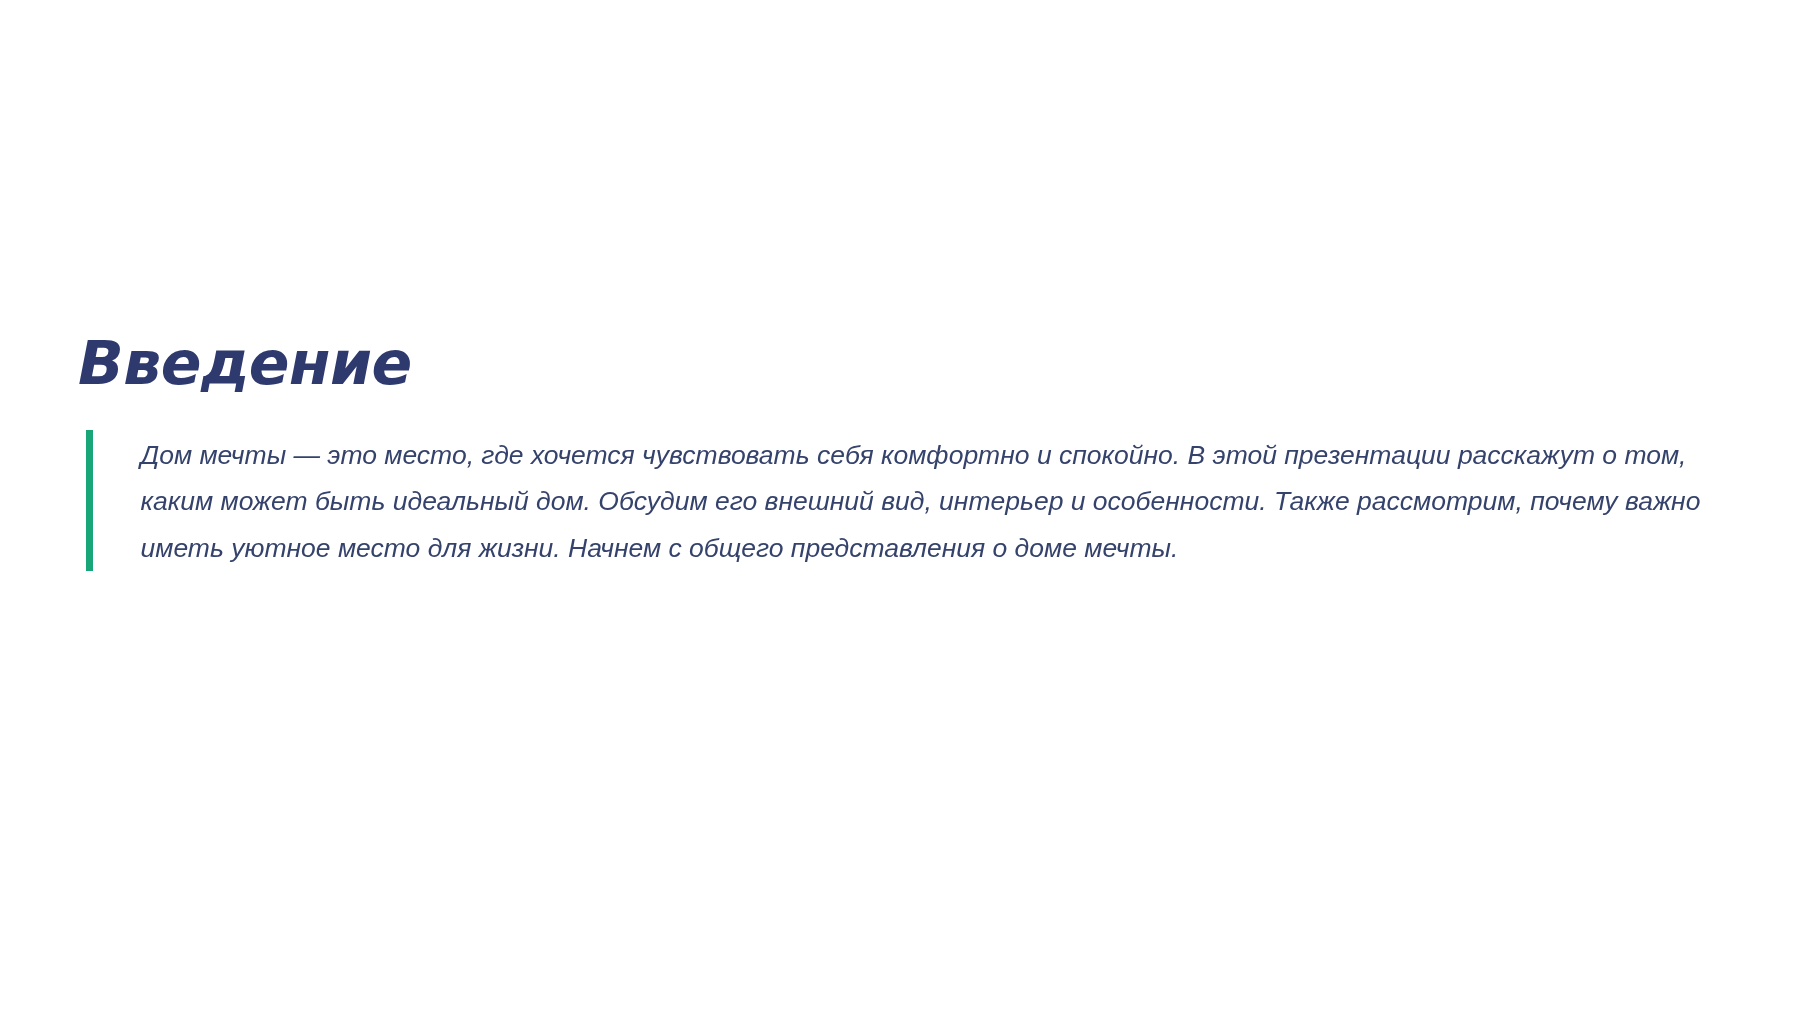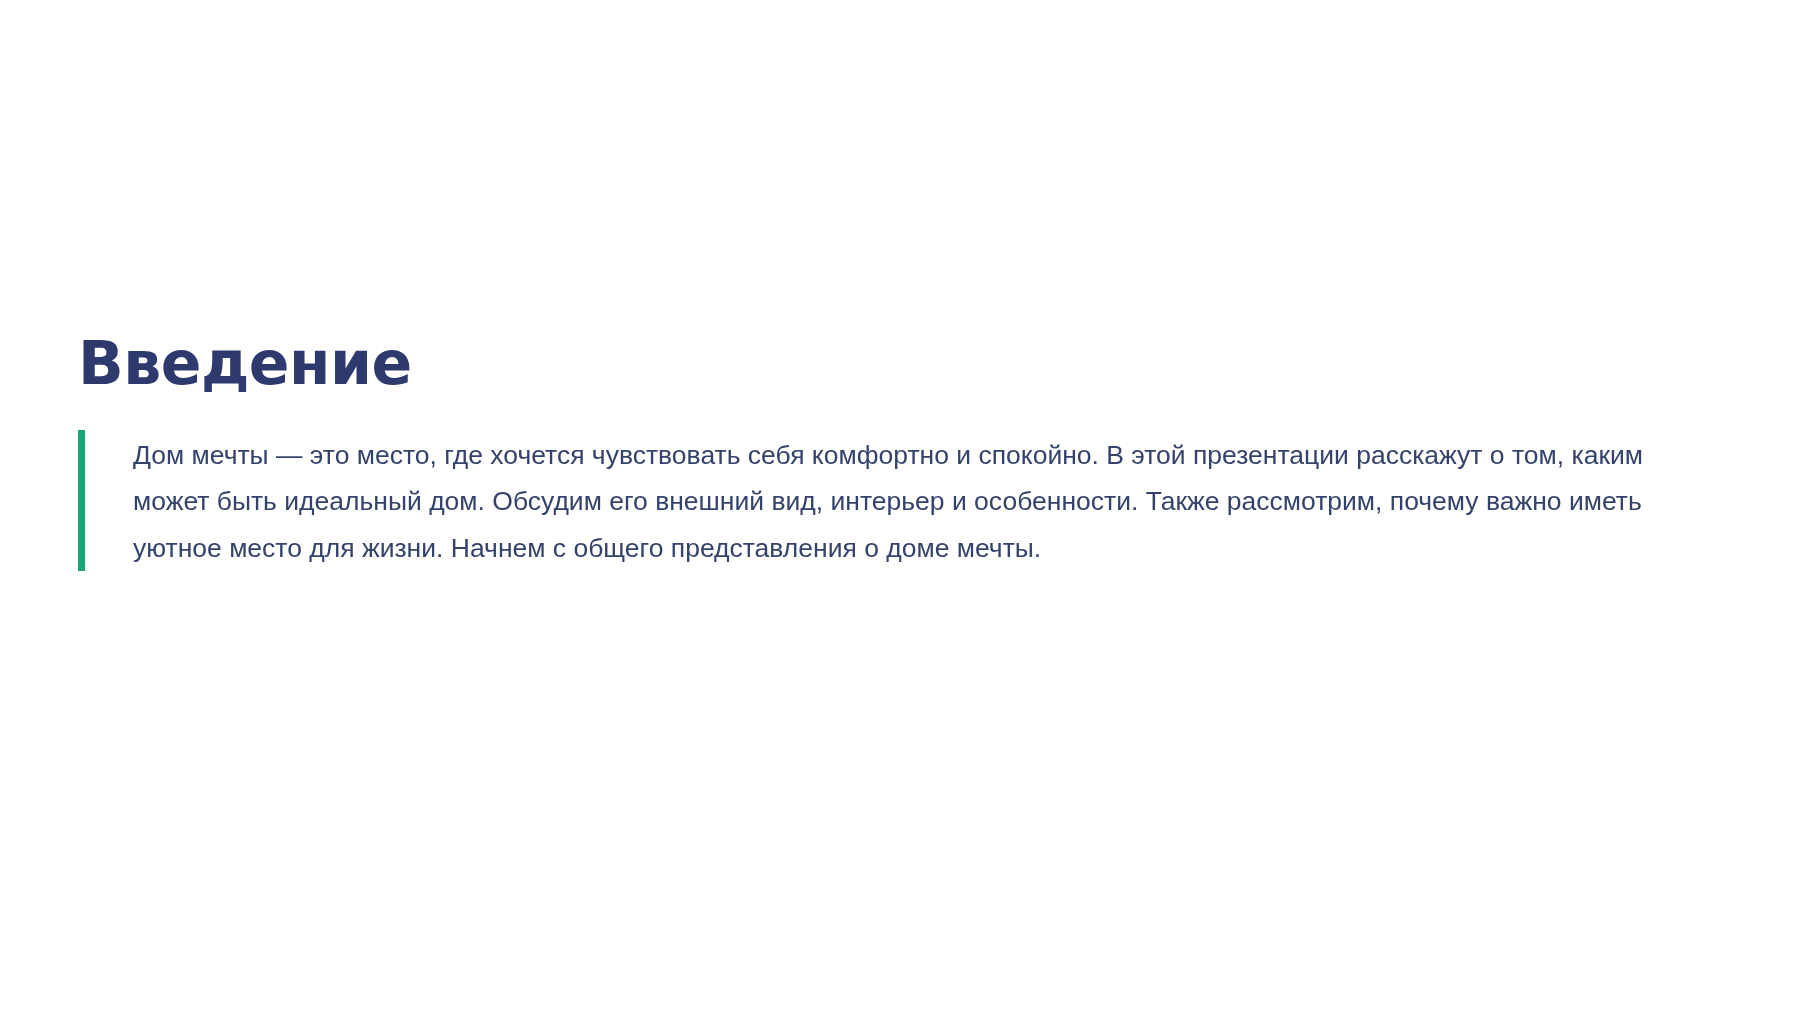--- a/index.html
+++ b/index.html
@@ -13,20 +13,21 @@
     font-family: "Liberation Sans", sans-serif;
     overflow: hidden;
   }
 
   .slide {
     position: relative;
     width: 1800px;
     height: 1013px;
     background: #ffffff;
     box-sizing: border-box;
+    font-style: italic;
   }
 
   .content {
     position: absolute;
     left: 78px;
     top: 330px;
     width: 1640px;
   }
 
   .slide-title {
@@ -36,20 +37,21 @@
     line-height: 1.1;
     letter-spacing: -0.5px;
     color: #2e3a6e;
     margin: 0 0 34px 0;
   }
 
   .body-block {
     display: flex;
     align-items: stretch;
     margin-top: 0;
+    justify-content: center;
   }
 
   .accent-bar {
     width: 7px;
     min-width: 7px;
     background: #18a578;
     margin-right: 48px;
     border-radius: 0;
   }
 

